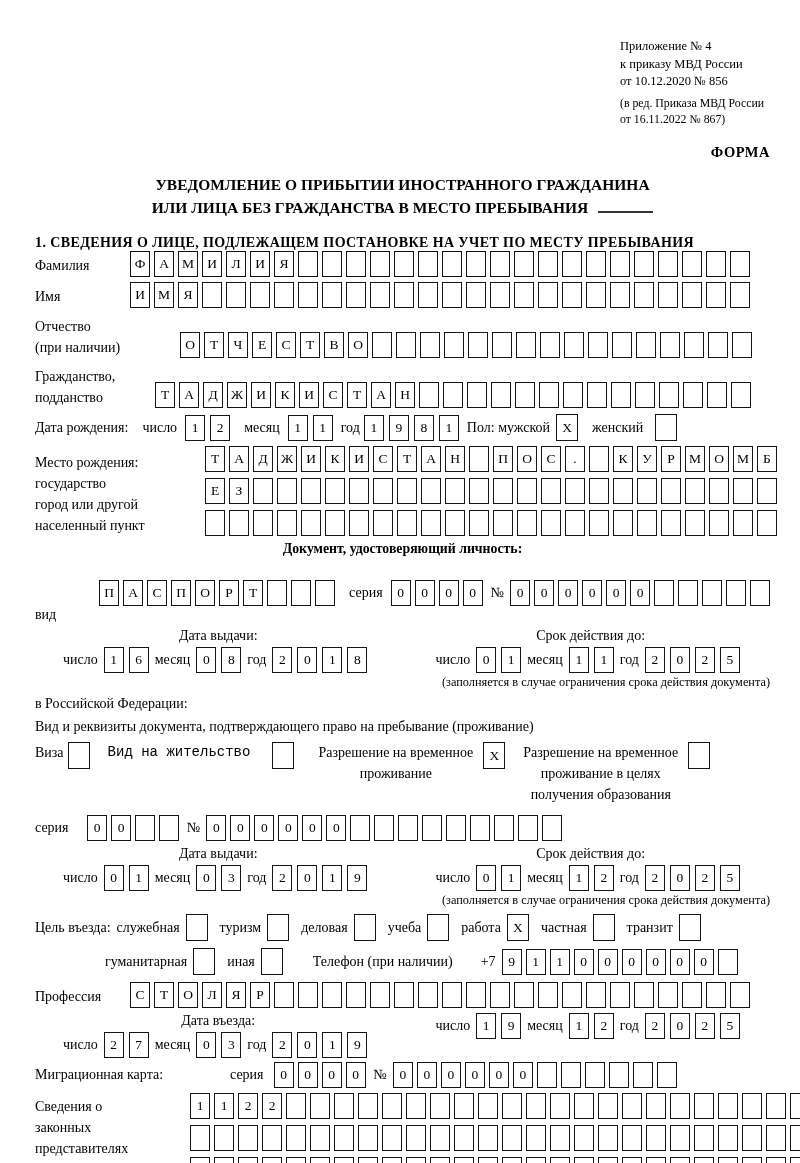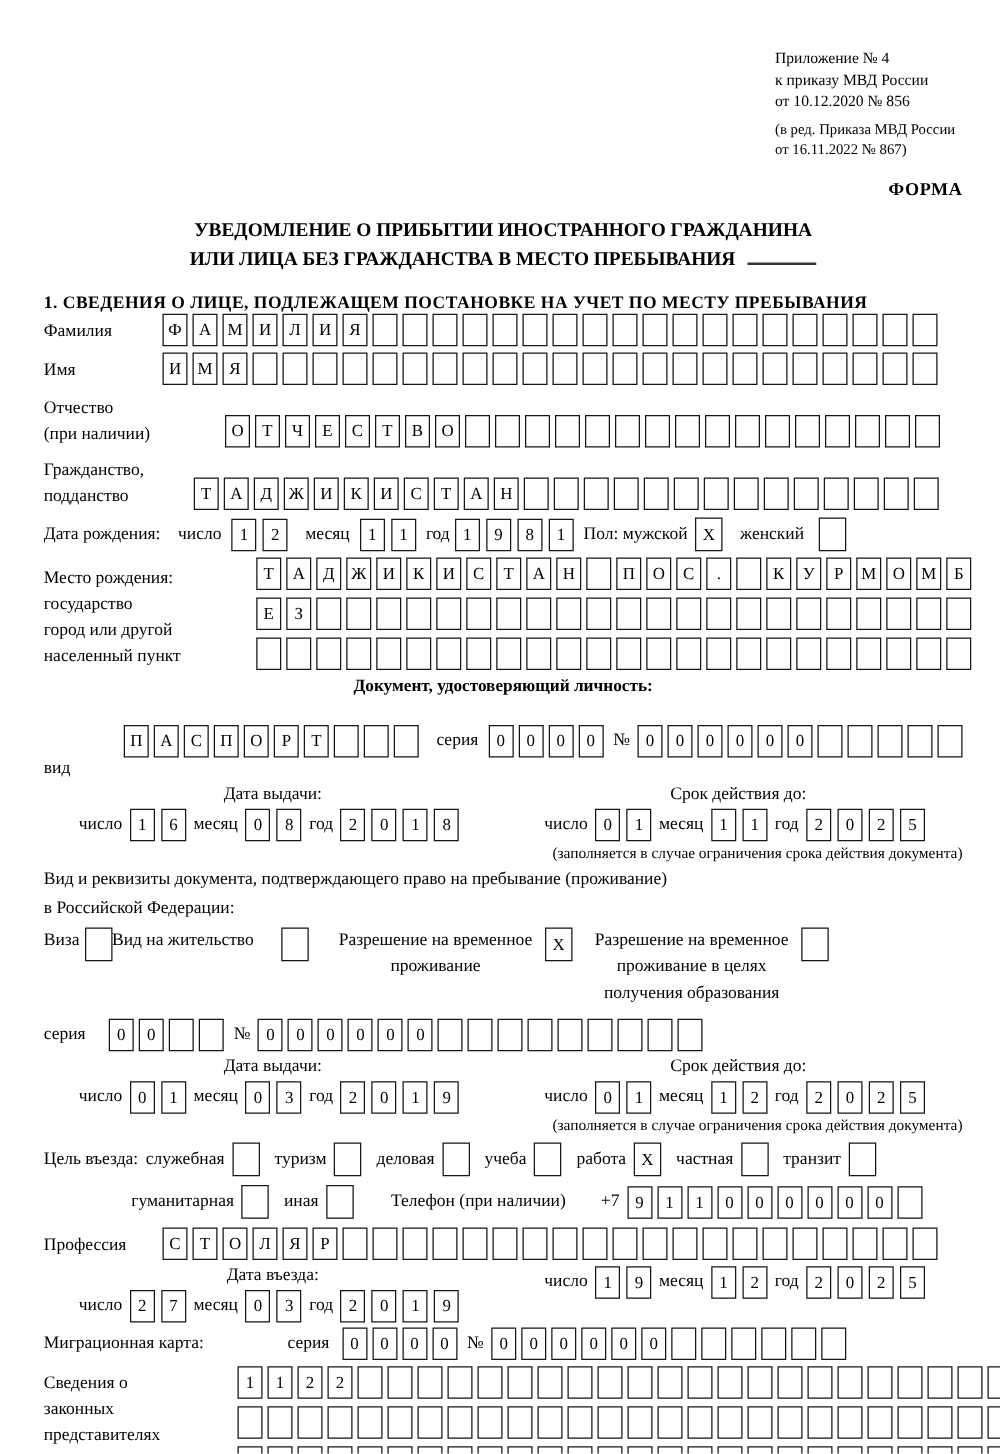--- a/index.html
+++ b/index.html
@@ -407,29 +407,29 @@
             <span class="cell">2</span>
             <span class="cell">0</span>
             <span class="cell">2</span>
             <span class="cell">5</span>
           </div>
       </div>
     </div>
   </div>
   <div class="note-right">(заполняется в случае ограничения срока действия документа)</div>
 
+  <div class="intro">в Российской Федерации:</div>
   <div class="intro">Вид и реквизиты документа, подтверждающего право на пребывание (проживание)</div>
-  <div class="intro">в Российской Федерации:</div>
 
   <div class="permits">
     <span class="plabel">Виза</span>
     <div class="boxes cb" style="margin-left:4px;">
         <span class="cell"></span>
       </div>
-    <span class="plabel" style="">Вид на жительство</span>
+    <span class="plabel" style="margin-left:18px;font-family:Liberation Mono, monospace;">Вид на жительство</span>
     <div class="boxes cb" style="margin-left:22px;">
         <span class="cell"></span>
       </div>
     <span class="plabel" style="margin-left:24px;">
       <span>Разрешение на временное</span><br>
       <span>проживание</span>
     </span>
     <div class="boxes cb">
         <span class="cell">X</span>
       </div>

